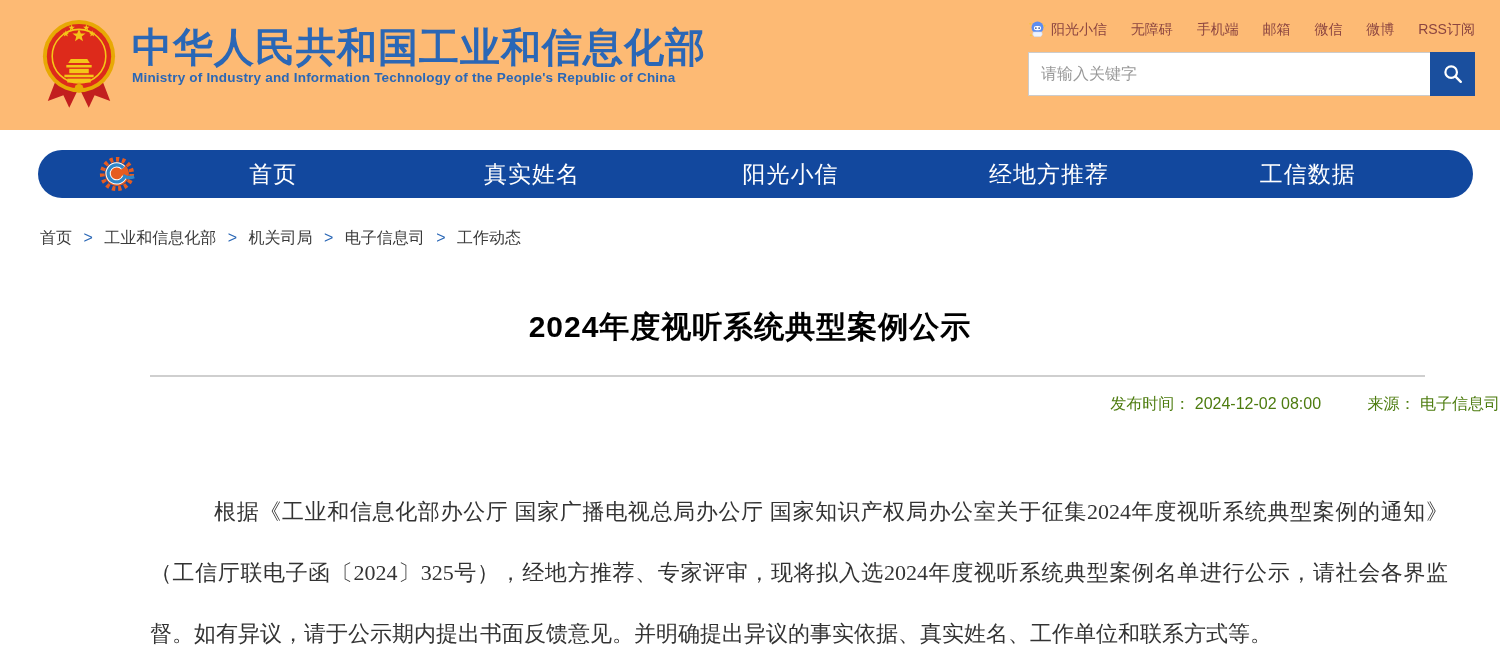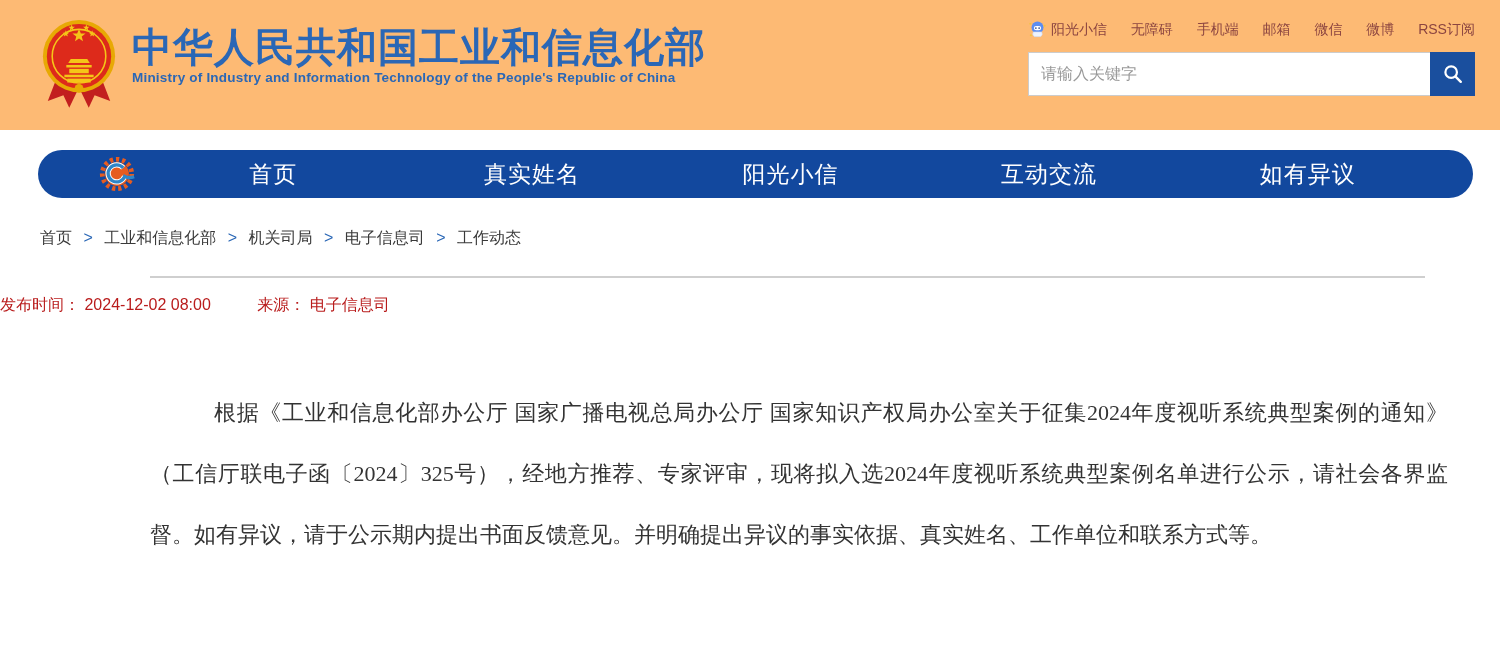--- a/index.html
+++ b/index.html
@@ -37,21 +37,21 @@
 
   
   .breadcrumb { margin: 30px 0 0 40px; font-size: 16px; color: #3a3a3a; }
   .crumb { cursor: pointer; }
   .crumb-sep { color: #2a67b6; margin: 0 7px; }
 
   
   .article-title { margin-top: 58px; text-align: center; font-size: 30px; font-weight: bold;
     color: #000000; letter-spacing: 1px; }
   .article-divider { margin: 27px 75px 0 150px; border: none; border-top: 2px solid #cfcfcf; height: 0; }
-  .article-meta { margin-top: 17px; text-align: left; font-size: 16px; color: #b91c1c; }
+  .article-meta { margin-top: 17px; text-align: right; font-size: 16px; color: #4d7c0f; }
   .meta-source-label { margin-left: 42px; }
   .article-body { margin: 66px 52px 0 150px; font-family: "Liberation Serif", "DejaVu Serif", serif;
     font-size: 22px; color: #333333; line-height: 61px; text-align: justify; text-indent: 64px; }
 </style>
 </head>
 <body>
 
 <div class="header">
   <div class="brand">
     <svg class="emblem" viewBox="0 0 80 94">
@@ -132,38 +132,39 @@
   <svg class="nav-logo" viewBox="0 0 40 40">
     <circle cx="20" cy="20" r="15.5" fill="none" stroke="#e65c20" stroke-width="5" stroke-dasharray="3.4 3.1"></circle>
     <circle cx="20" cy="20" r="12.5" fill="#e65c20"></circle>
     <path d="M26.5 13.5 a 9 9 0 1 0 1.6 9" fill="none" stroke="#ffffff" stroke-width="5.5"></path>
     <path d="M26.5 13.5 a 9 9 0 1 0 1.6 9 q 4.5 2.5 10 0.5" fill="none" stroke="#2f86c8" stroke-width="3.4"></path>
   </svg>
   <div class="nav-items">
     <div class="nav-item">首页</div>
     <div class="nav-item">真实姓名</div>
     <div class="nav-item">阳光小信</div>
-    <div class="nav-item">互动交流</div>
-    <div class="nav-item">如有异议</div>
+    <div class="nav-item">经地方推荐</div>
+    <div class="nav-item">工信数据</div>
   </div>
 </div>
 
 <div class="breadcrumb">
   <span class="crumb">首页</span>
   <span class="crumb-sep">&gt;</span>
   <span class="crumb">工业和信息化部</span>
   <span class="crumb-sep">&gt;</span>
   <span class="crumb">机关司局</span>
   <span class="crumb-sep">&gt;</span>
   <span class="crumb">电子信息司</span>
   <span class="crumb-sep">&gt;</span>
   <span class="crumb">工作动态</span>
 </div>
 
 <div class="article">
+  <div class="article-title">2024年度视听系统典型案例公示</div>
   <hr class="article-divider">
   <div class="article-meta">
     <span>发布时间：</span>
     <span>2024-12-02 08:00</span>
     <span class="meta-source-label">来源：</span>
     <span>电子信息司</span>
   </div>
   <p class="article-body">根据《工业和信息化部办公厅 国家广播电视总局办公厅 国家知识产权局办公室关于征集2024年度视听系统典型案例的通知》（工信厅联电子函〔2024〕325号），经地方推荐、专家评审，现将拟入选2024年度视听系统典型案例名单进行公示，请社会各界监督。如有异议，请于公示期内提出书面反馈意见。并明确提出异议的事实依据、真实姓名、工作单位和联系方式等。</p>
 </div>
 

